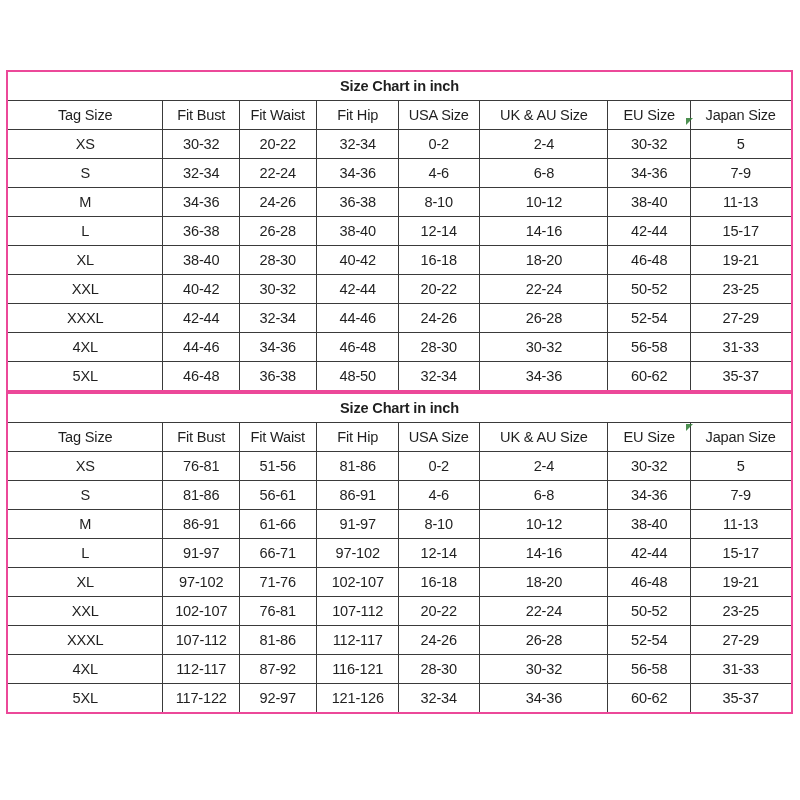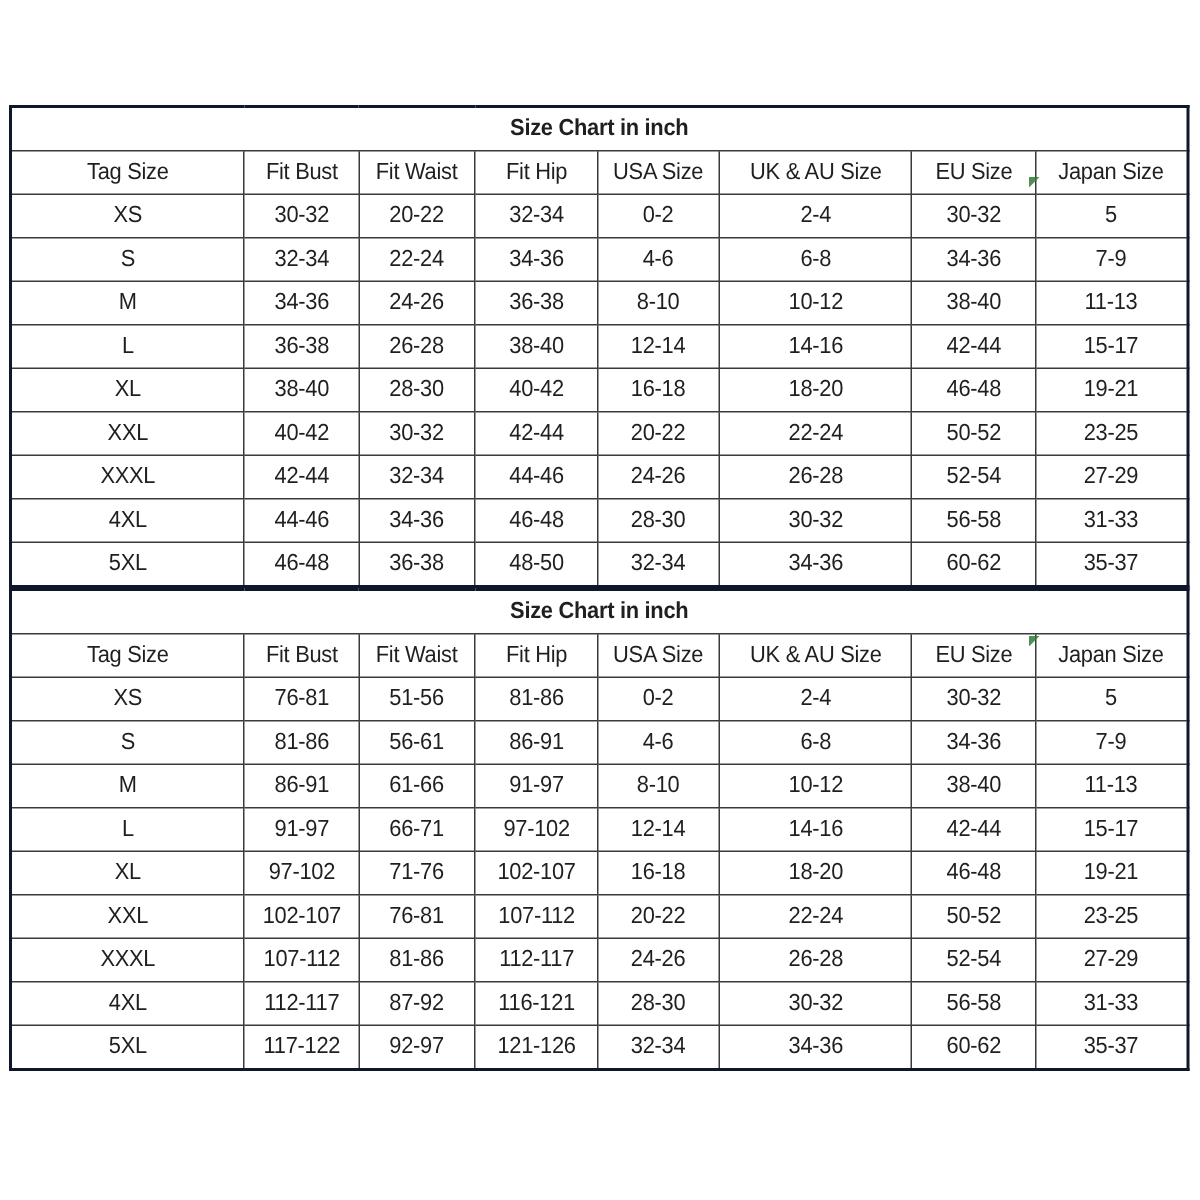--- a/index.html
+++ b/index.html
@@ -43,21 +43,21 @@
     font-size: 15.5px;
     letter-spacing: -0.2px;
     color: #1f1f1f;
     padding: 0 1px;
     transform: scaleX(0.94);
     white-space: nowrap;
   }
 
   
   table.size-table {
-    border: 2px solid #0f172a;
+    border: 2px solid #ec4899;
   }
 
   td.title-cell {
     font-weight: bold;
     font-size: 16px;
     height: 31px;
     letter-spacing: 0.1px;
     transform: scaleX(1);
   }
 

